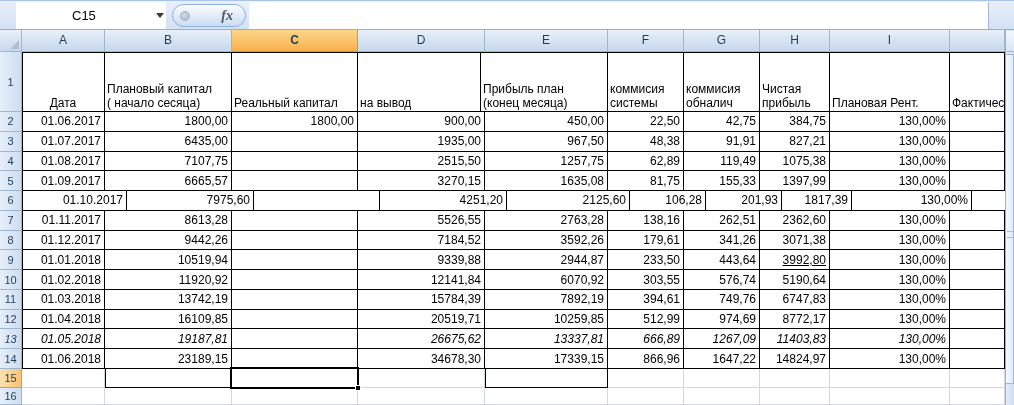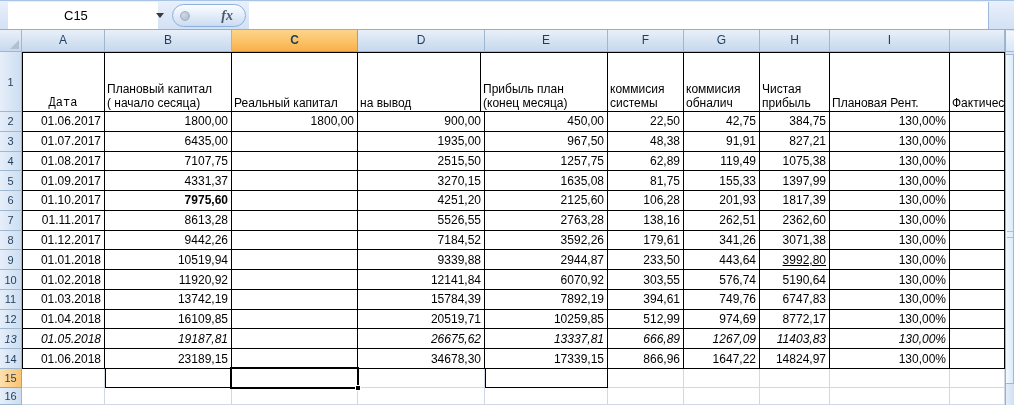--- a/index.html
+++ b/index.html
@@ -11,21 +11,21 @@
   }
 
   
   .fbar {
     position:absolute; left:0; top:0; width:1014px; height:30px;
     background:linear-gradient(#e9f0fb, #d2e1f4);
     border-top:1px solid #a9c4e4;
     border-bottom:1px solid #94aecf;
   }
   .namebox {
-    position:absolute; left:8px; top:1px; width:150px; height:27px;
+    position:absolute; left:16px; top:1px; width:150px; height:27px;
     background:#fff; display:flex; align-items:center;
   }
   .namebox .txt { padding-left:56px; font-size:13px; color:#000; }
   .name-drop {
     position:absolute; left:150px; top:1px; width:20px; height:27px;
     display:flex; align-items:center; justify-content:center;
   }
   .name-drop .tri {
     width:0; height:0; border-left:4px solid transparent;
     border-right:4px solid transparent; border-top:5px solid #3a3a3a;
@@ -168,21 +168,21 @@
     <div class="colhdr" style="width: 76px;">F</div>
     <div class="colhdr" style="width: 76px;">G</div>
     <div class="colhdr" style="width: 70px;">H</div>
     <div class="colhdr" style="width: 120px;">I</div>
     <div class="colhdr" style="width: 55px;"></div>
   </div>
 
 <div class="grid">
     <div class="grow" style="height: 60px;">
       <div class="rowhdr">1</div>
-      <div class="cell tb tt tl ctr" style="width: 83px; font-family: Liberation Mono, monospace;">Дата</div>
+      <div class="cell tb tt tl ctr" style="width: 83px;">Дата</div>
       <div class="cell tb tt" style="width: 127px;">Плановый капитал
 ( начало сесяца)</div>
       <div class="cell tb tt" style="width: 126px;">Реальный капитал</div>
       <div class="cell tb tt" style="width: 123px;">на вывод</div>
       <div class="cell tb tt" style="width: 127px;">Прибыль план
 (конец месяца)</div>
       <div class="cell tb tt" style="width: 76px;">коммисия
 системы</div>
       <div class="cell tb tt" style="width: 76px;">коммисия
 обналич</div>
@@ -226,34 +226,34 @@
       <div class="cell tb vmid rt" style="width: 123px;">1257,75</div>
       <div class="cell tb vmid rt" style="width: 76px;">62,89</div>
       <div class="cell tb vmid rt" style="width: 76px;">119,49</div>
       <div class="cell tb vmid rt" style="width: 70px;">1075,38</div>
       <div class="cell tb vmid rt" style="width: 120px;">130,00%</div>
       <div class="cell tb vmid" style="width: 55px;"></div>
     </div>
     <div class="grow" style="height: 19.77px;">
       <div class="rowhdr">5</div>
       <div class="cell tb vmid tl rt" style="width: 83px;">01.09.2017</div>
-      <div class="cell tb vmid rt" style="width: 127px;">4331,37</div>
+      <div class="cell tb vmid rt" style="width: 127px;">6665,57</div>
       <div class="cell tb vmid" style="width: 126px;"></div>
       <div class="cell tb vmid rt" style="width: 127px;">3270,15</div>
       <div class="cell tb vmid rt" style="width: 123px;">1635,08</div>
       <div class="cell tb vmid rt" style="width: 76px;">81,75</div>
       <div class="cell tb vmid rt" style="width: 76px;">155,33</div>
       <div class="cell tb vmid rt" style="width: 70px;">1397,99</div>
       <div class="cell tb vmid rt" style="width: 120px;">130,00%</div>
       <div class="cell tb vmid" style="width: 55px;"></div>
     </div>
     <div class="grow" style="height: 19.77px;">
       <div class="rowhdr">6</div>
-      <div class="cell tb vmid tl rt" style="width: 83px;">01.10.2017</div>
-      <div class="cell tb vmid rt" style="width: 127px; font-weight: bold;">7975,60</div>
+      <div class="cell tb vmid tl rt" style="width: 105px;">01.10.2017</div>
+      <div class="cell tb vmid rt" style="width: 127px;">7975,60</div>
       <div class="cell tb vmid" style="width: 126px;"></div>
       <div class="cell tb vmid rt" style="width: 127px;">4251,20</div>
       <div class="cell tb vmid rt" style="width: 123px;">2125,60</div>
       <div class="cell tb vmid rt" style="width: 76px;">106,28</div>
       <div class="cell tb vmid rt" style="width: 76px;">201,93</div>
       <div class="cell tb vmid rt" style="width: 70px;">1817,39</div>
       <div class="cell tb vmid rt" style="width: 120px;">130,00%</div>
       <div class="cell tb vmid" style="width: 55px;"></div>
     </div>
     <div class="grow" style="height: 19.77px;">

